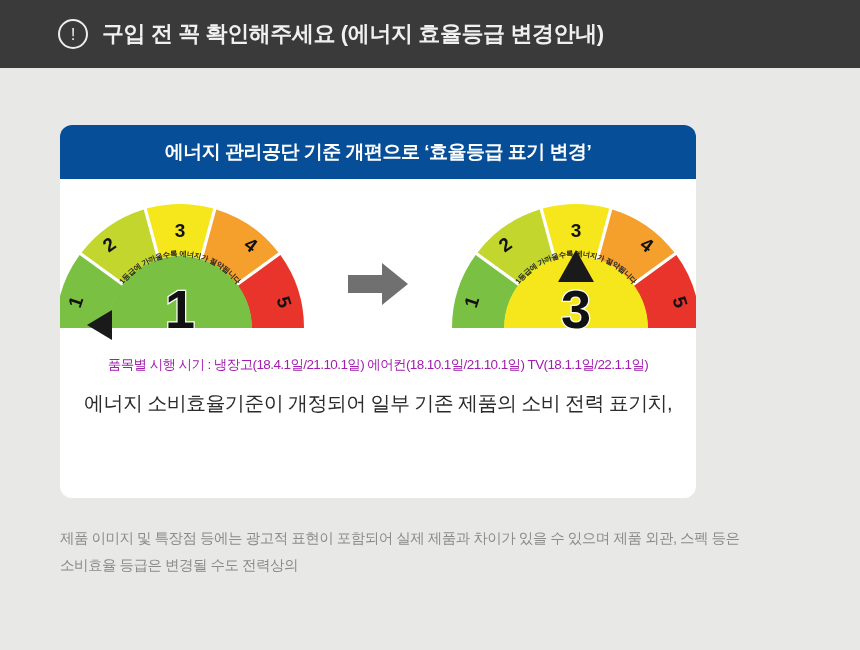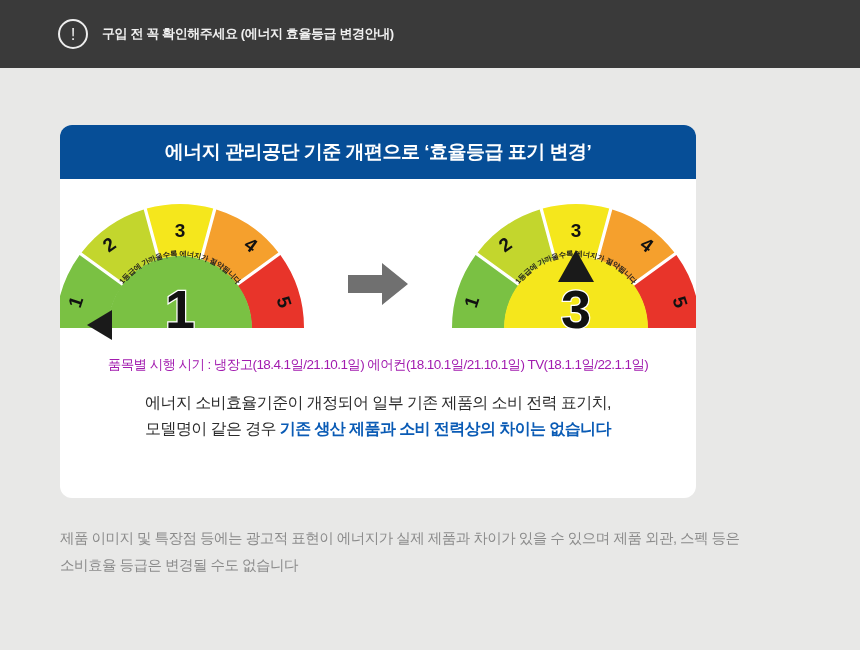--- a/index.html
+++ b/index.html
@@ -38,21 +38,21 @@
     justify-content: center;
     color: #ededed;
     font-size: 17px;
     line-height: 1;
     font-weight: 400;
     flex: none;
   }
   .topbar-title {
     margin-left: 14px;
     color: #f0f0f0;
-    font-size: 13px;
+    font-size: 22px;
     font-weight: 700;
     letter-spacing: -0.4px;
     white-space: nowrap;
   }
 
   
   .card {
     position: absolute;
     left: 60px; top: 125px;
     width: 636px;
@@ -109,21 +109,21 @@
     color: #a21caf;
     font-size: 13.5px;
     letter-spacing: -0.6px;
     margin-top: 2px;
     white-space: nowrap;
   }
   .body-copy {
     margin-top: 16px;
     text-align: center;
     color: #2b2b2b;
-    font-size: 16px;
+    font-size: 20px;
     line-height: 26px;
     letter-spacing: -0.6px;
   }
   .body-copy .hl {
     color: #0a5bb5;
     font-weight: 700;
   }
 
   
   .disclaimer {
@@ -228,23 +228,20 @@
         <polygon points="130,50 148,82 112,82" fill="#1a1a1a"></polygon>
       </svg>
     </div>
 
   </div>
 
   <div class="schedule-line">품목별 시행 시기 : 냉장고(18.4.1일/21.10.1일) 에어컨(18.10.1일/21.10.1일) TV(18.1.1일/22.1.1일)</div>
 
   <div class="body-copy">
     <div>에너지 소비효율기준이 개정되어 일부 기존 제품의 소비 전력 표기치,</div>
-    <div>
-      <span>모델명이 같은 경우 </span><span class="hl">기존 생산 제품과 소비 전력상의 차이는 없습니다</span>
-    </div>
   </div>
 
 </div>
 
 <div class="disclaimer">
-  <div>제품 이미지 및 특장점 등에는 광고적 표현이 에너지가 실제 제품과 차이가 있을 수 있으며 제품 외관, 스펙 등은</div>
-  <div>소비효율 등급은 변경될 수도 없습니다</div>
+  <div>제품 이미지 및 특장점 등에는 광고적 표현이 포함되어 실제 제품과 차이가 있을 수 있으며 제품 외관, 스펙 등은</div>
+  <div>소비효율 등급은 변경될 수도 전력상의</div>
 </div>
 
 </body></html>

